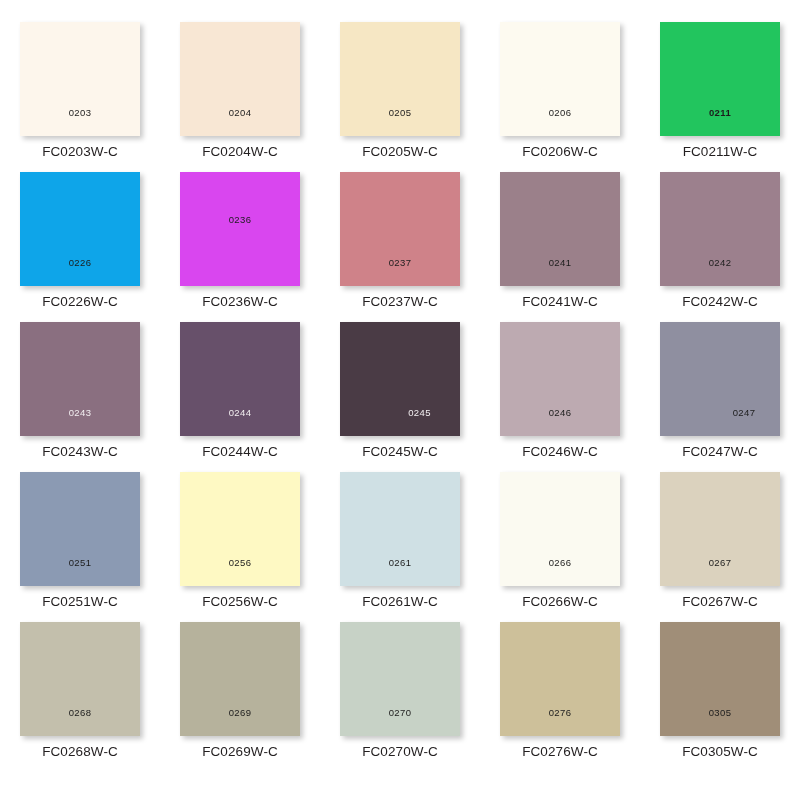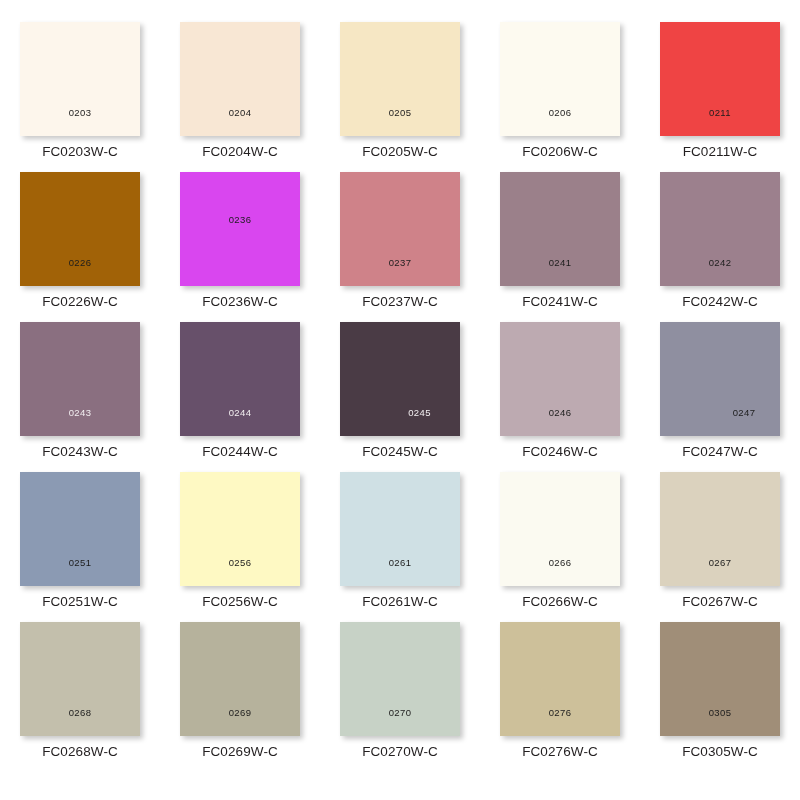--- a/index.html
+++ b/index.html
@@ -86,27 +86,27 @@
       </div>
       <div class="swatch-label">FC0205W-C</div>
     </div>
     <div class="swatch-cell">
       <div class="swatch-chip" style="background: rgb(253, 250, 240);">
         <span class="swatch-code">0206</span>
       </div>
       <div class="swatch-label">FC0206W-C</div>
     </div>
     <div class="swatch-cell">
-      <div class="swatch-chip" style="background: #ef4444;">
+      <div class="swatch-chip" style="background: #22c55e; font-weight: bold;">
         <span class="swatch-code">0211</span>
       </div>
       <div class="swatch-label">FC0211W-C</div>
     </div>
     <div class="swatch-cell">
-      <div class="swatch-chip" style="background: #a16207;">
+      <div class="swatch-chip" style="background: #0ea5e9;">
         <span class="swatch-code">0226</span>
       </div>
       <div class="swatch-label">FC0226W-C</div>
     </div>
     <div class="swatch-cell">
       <div class="swatch-chip" style="background: #d946ef; align-items: center;">
         <span class="swatch-code">0236</span>
       </div>
       <div class="swatch-label">FC0236W-C</div>
     </div>

